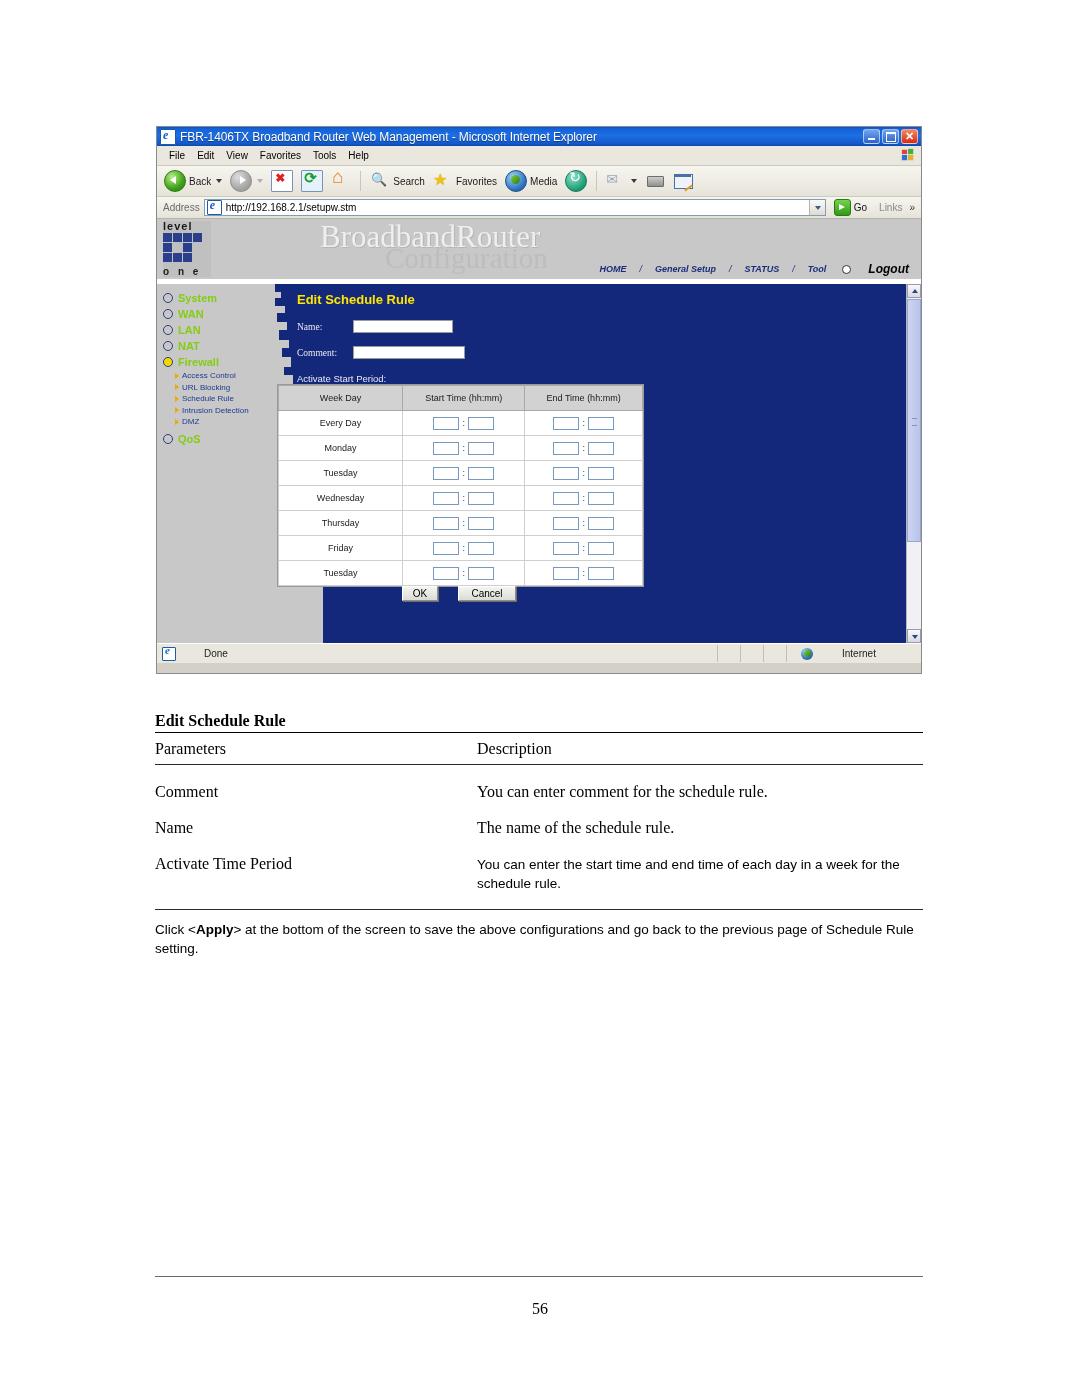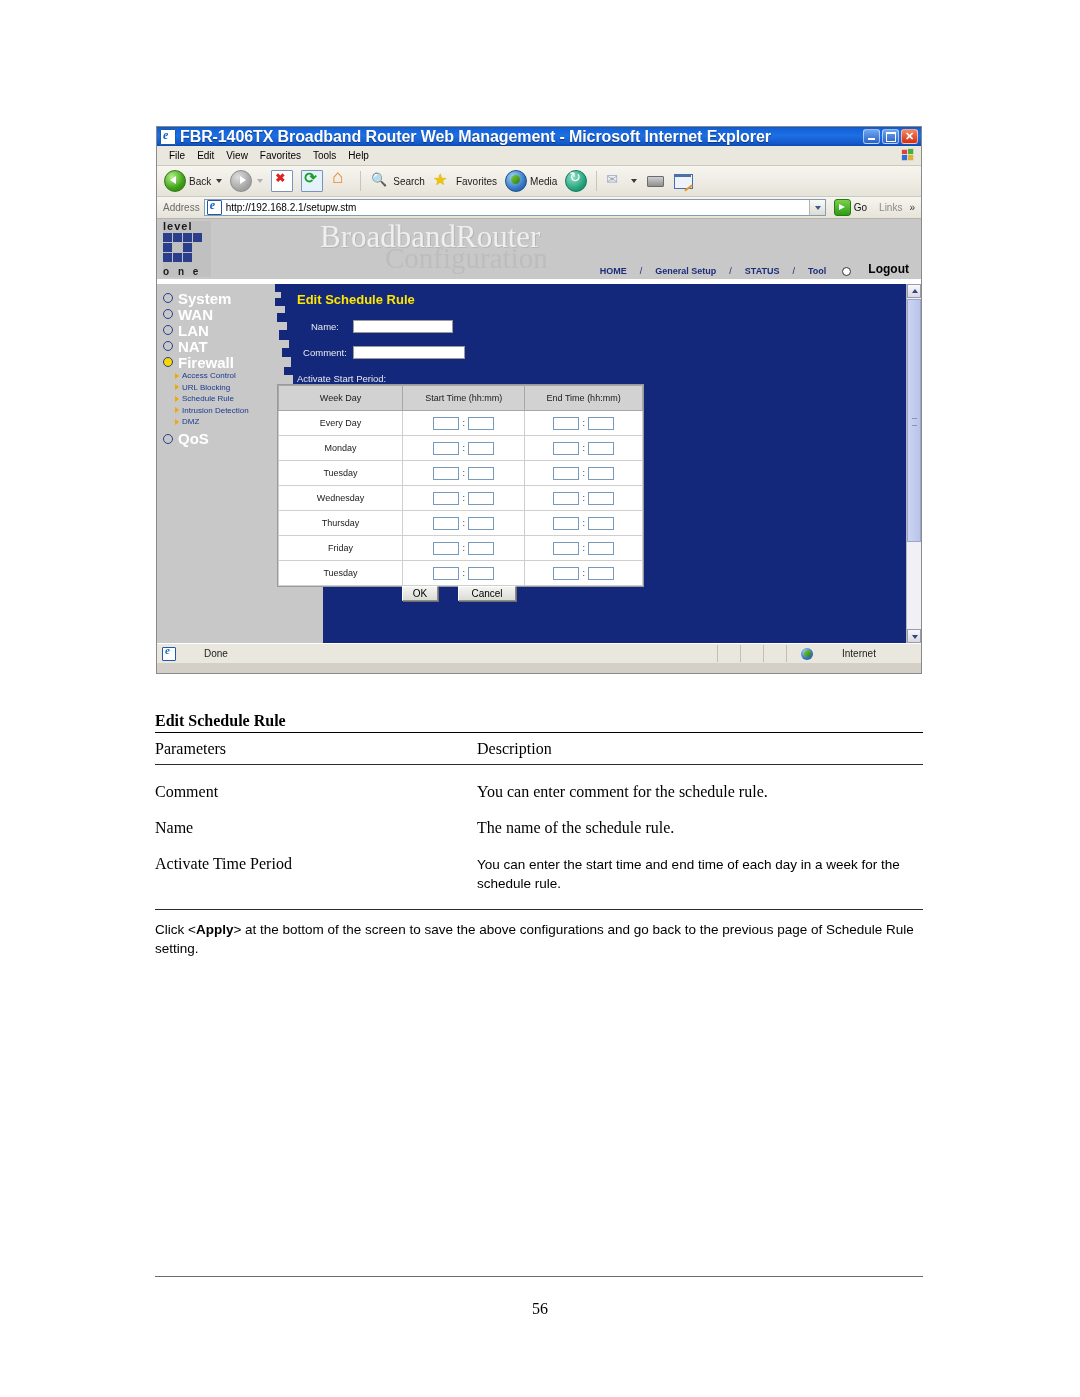--- a/index.html
+++ b/index.html
@@ -44,22 +44,22 @@
   }
   .tb-icon::before {
     content: "e";
     position: absolute; left: 2px; top: -2px;
     font-family: "Liberation Serif", serif;
     font-style: italic; font-weight: bold;
     font-size: 12px; color: #1464c8;
   }
   .tb-title {
     color: #ffffff;
-    font-size: 16px;
-    font-weight: bold;
+    font-size: 12px;
+    font-weight: normal;
     white-space: nowrap;
     letter-spacing: -0.1px;
     text-shadow: 0 1px 1px rgba(0,0,0,0.45);
   }
   .tb-btns { margin-left: auto; display: flex; gap: 2px; padding-right: 1px; }
   .tb-btn {
     width: 17px; height: 15px;
     border-radius: 3px;
     border: 1px solid rgba(255,255,255,0.55);
     position: relative;
@@ -210,22 +210,23 @@
   }
   .bigsub {
     position: absolute; left: 228px; top: 23px;
     font-family: "Liberation Serif", serif;
     font-size: 29px;
     color: #bdbdbd;
     white-space: nowrap;
   }
   .navlinks {
     position: absolute; right: 12px; bottom: 3px;
-    display: flex; align-items: flex-end; gap: 10px;
+    display: flex; align-items: center; gap: 10px;
     font-family: "Liberation Sans", sans-serif;
+    font-style: italic;
   }
   .navlinks .nl { font-size: 9px; color: #1b2d7a; font-weight: bold; white-space:nowrap; }
   .navlinks .sl { font-size: 9px; color: #1b2d7a; padding: 0 3px; }
   .navlinks .logout { font-size: 12px; color: #000; font-weight: bold; margin-left: 7px; }
   .nav-radio { display:inline-block; width:7px;height:7px;border:1px solid #333;border-radius:50%; margin-left:6px; background:#fff; }
 
   
   .whiteband { height: 5px; background: #ffffff; }
 
   
@@ -241,33 +242,33 @@
     background: #c8c8c8;
   }
   
   .torn { position: absolute; left: 100px; top: 0; width: 70px; height: 100%; }
   .torn i { position: absolute; background: #c8c8c8; display:block; }
 
   .menu { position: absolute; left: 6px; top: 6px; width: 110px; font-family:"Liberation Sans",sans-serif; }
   .m-item { display: flex; align-items: center; gap: 5px; height: 16px; }
   .m-radio { width: 8px; height: 8px; border: 1.5px solid #2b3e8c; border-radius: 50%; background: #c8c8c8; flex:0 0 auto; }
   .m-radio.on { background: #f5d800; border-color: #2b3e8c; }
-  .m-label { font-size: 15px; font-weight: bold; color: #ffffff; text-align: center; }
+  .m-label { font-size: 11px; font-weight: bold; color: #84cc16; text-align: center; }
   .m-sub { display: flex; align-items: center; gap: 3px; height: 11.5px; padding-left: 12px; }
   .m-tri { width:0;height:0;border-top:3px solid transparent;border-bottom:3px solid transparent;border-left:4px solid #f0a800; flex:0 0 auto; }
   .m-sublabel { font-size: 8px; color: #1b3a8f; white-space: nowrap; }
 
   
   .content { position: absolute; left: 140px; top: 0; right: 14px; height: 100%; }
   .c-title {
     font-family:"Liberation Sans",sans-serif;
     font-size: 13px; font-weight: bold; color: #ffe600;
     margin-top: 8px;
   }
-  .frow { display:flex; align-items:center; margin-top: 13px; font-family:Liberation Sans, sans-serif;text-align:center; }
+  .frow { display:flex; align-items:center; margin-top: 13px; font-family:Liberation Serif, serif; }
   .flabel { font-size: 9.5px; color: #e9e9ef; width: 56px; flex:0 0 auto; }
   .finput { height: 13px; background: #fff; border: 1px solid #9a9a9a; box-sizing:border-box; }
   .finput.name { width: 100px; }
   .finput.comment { width: 112px; }
   .atp { font-family:"Liberation Sans",sans-serif; font-size: 9.5px; color: #e9e9ef; margin-top: 14px; }
 
   
   .sched {
     position: absolute; left: 120px; top: 100px;
     width: 365px;

